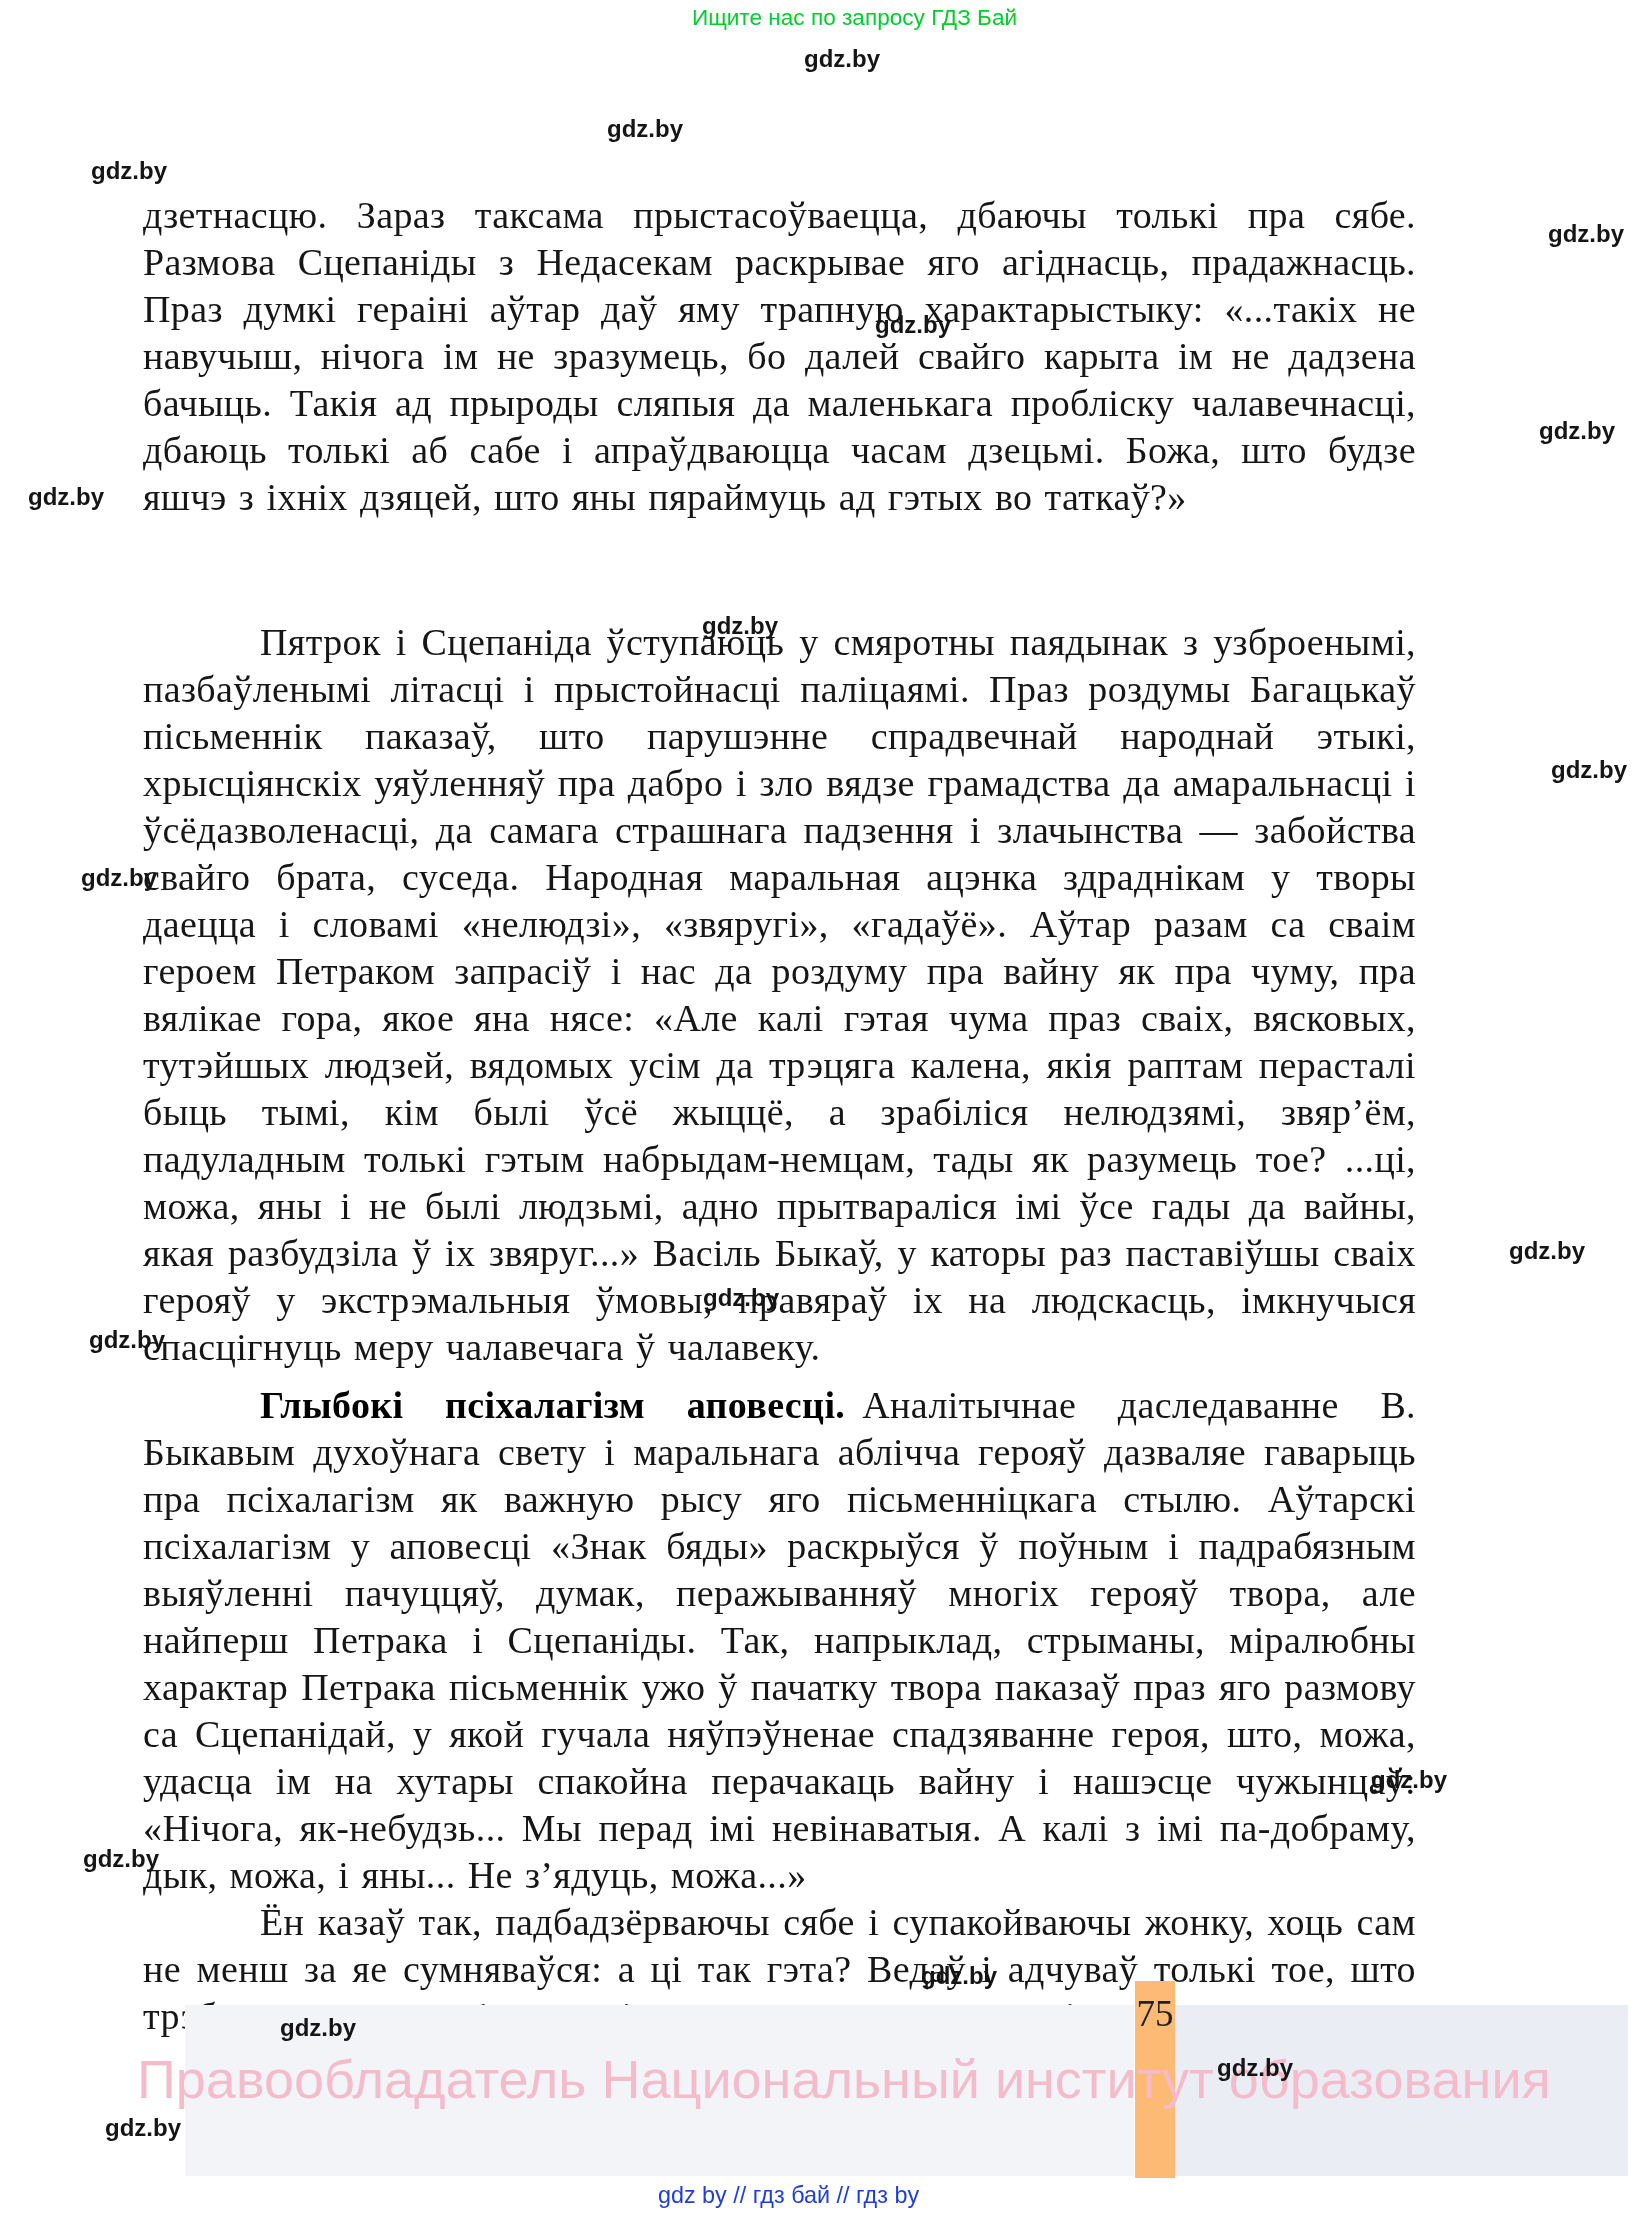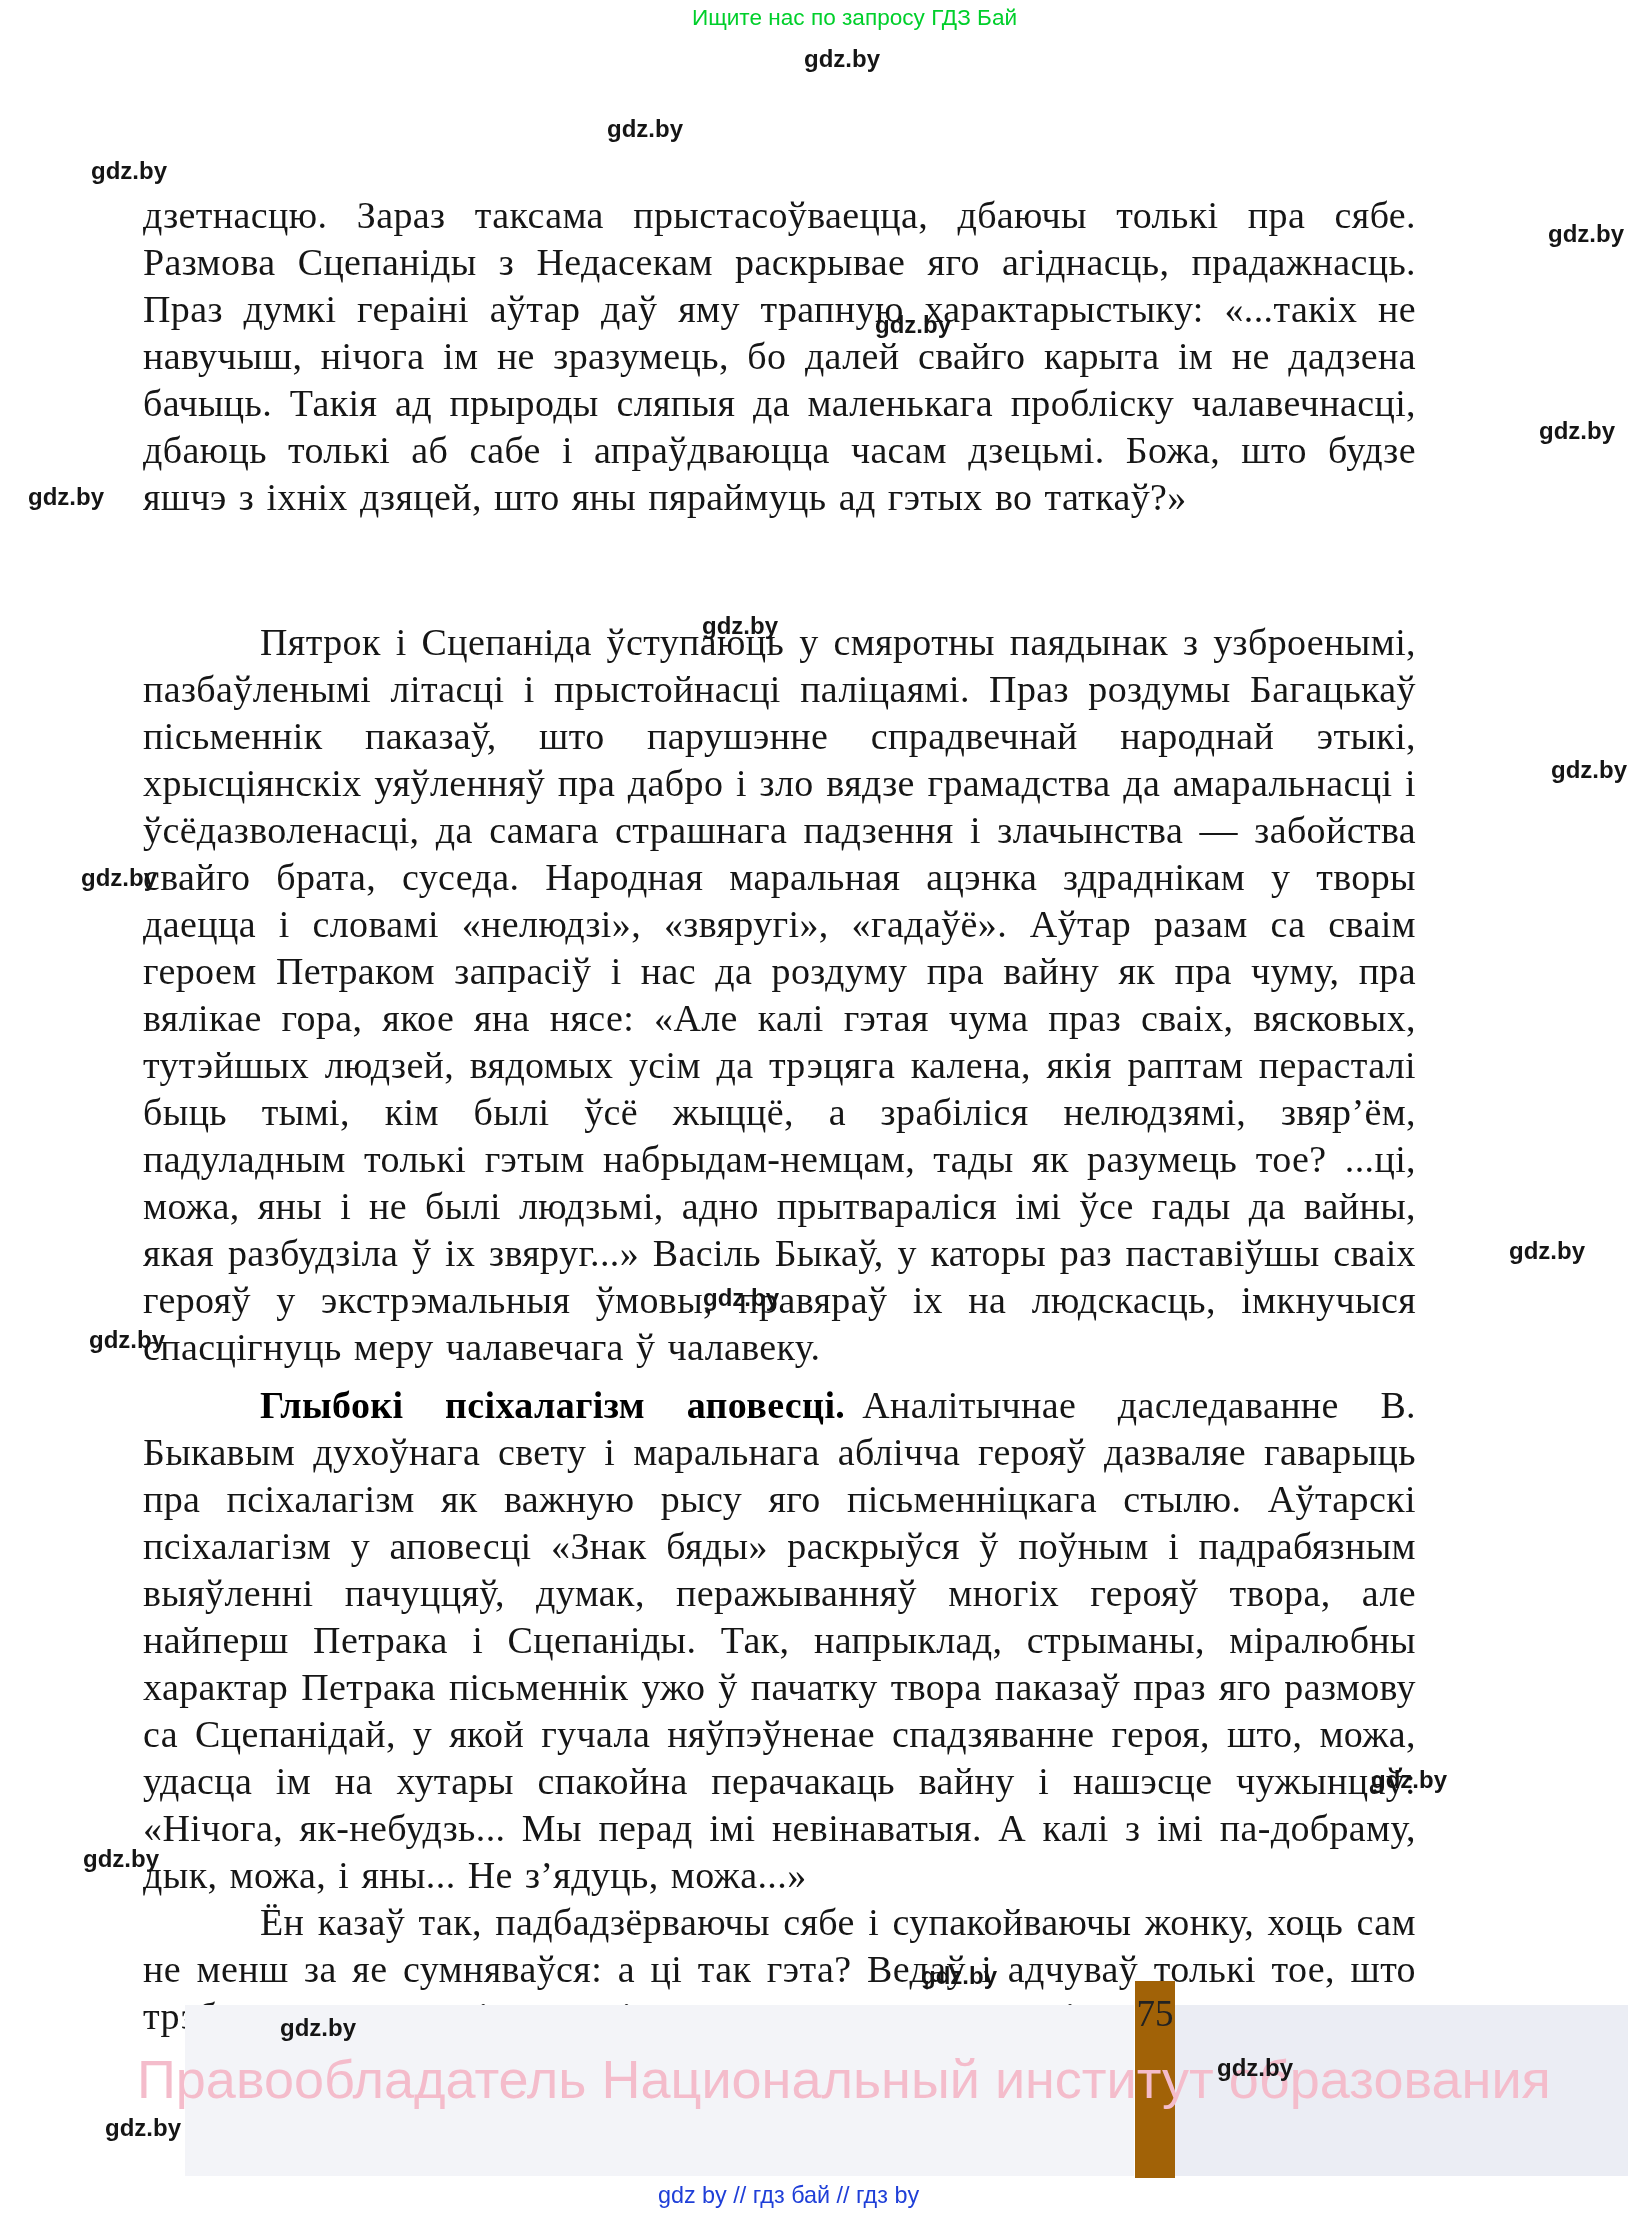--- a/index.html
+++ b/index.html
@@ -35,21 +35,21 @@
     font-weight:bold;
     color:#000000;
     margin-right:0.45em;
   }
   
   .fbox{position:absolute;}
   .fbox-left{left:185px;top:2005px;width:949px;height:171px;background:#f3f4f8;}
   .fbox-right{left:1175px;top:2005px;width:453px;height:171px;background:#ebedf4;}
   .fstrip{
     position:absolute;left:1135px;top:1981px;width:40px;height:197px;
-    background:#a16207;text-align:center;
+    background:#fdba74;text-align:center;
   }
   .pnum{
     display:inline-block;margin-top:11.3px;
     font-size:37px;color:#222222;
     font-family:"Liberation Serif","DejaVu Serif",serif;
   }
   .pink{
     position:absolute;left:137px;top:2057px;
     font-family:"Liberation Sans","DejaVu Sans",sans-serif;
     font-size:54px;line-height:45px;

